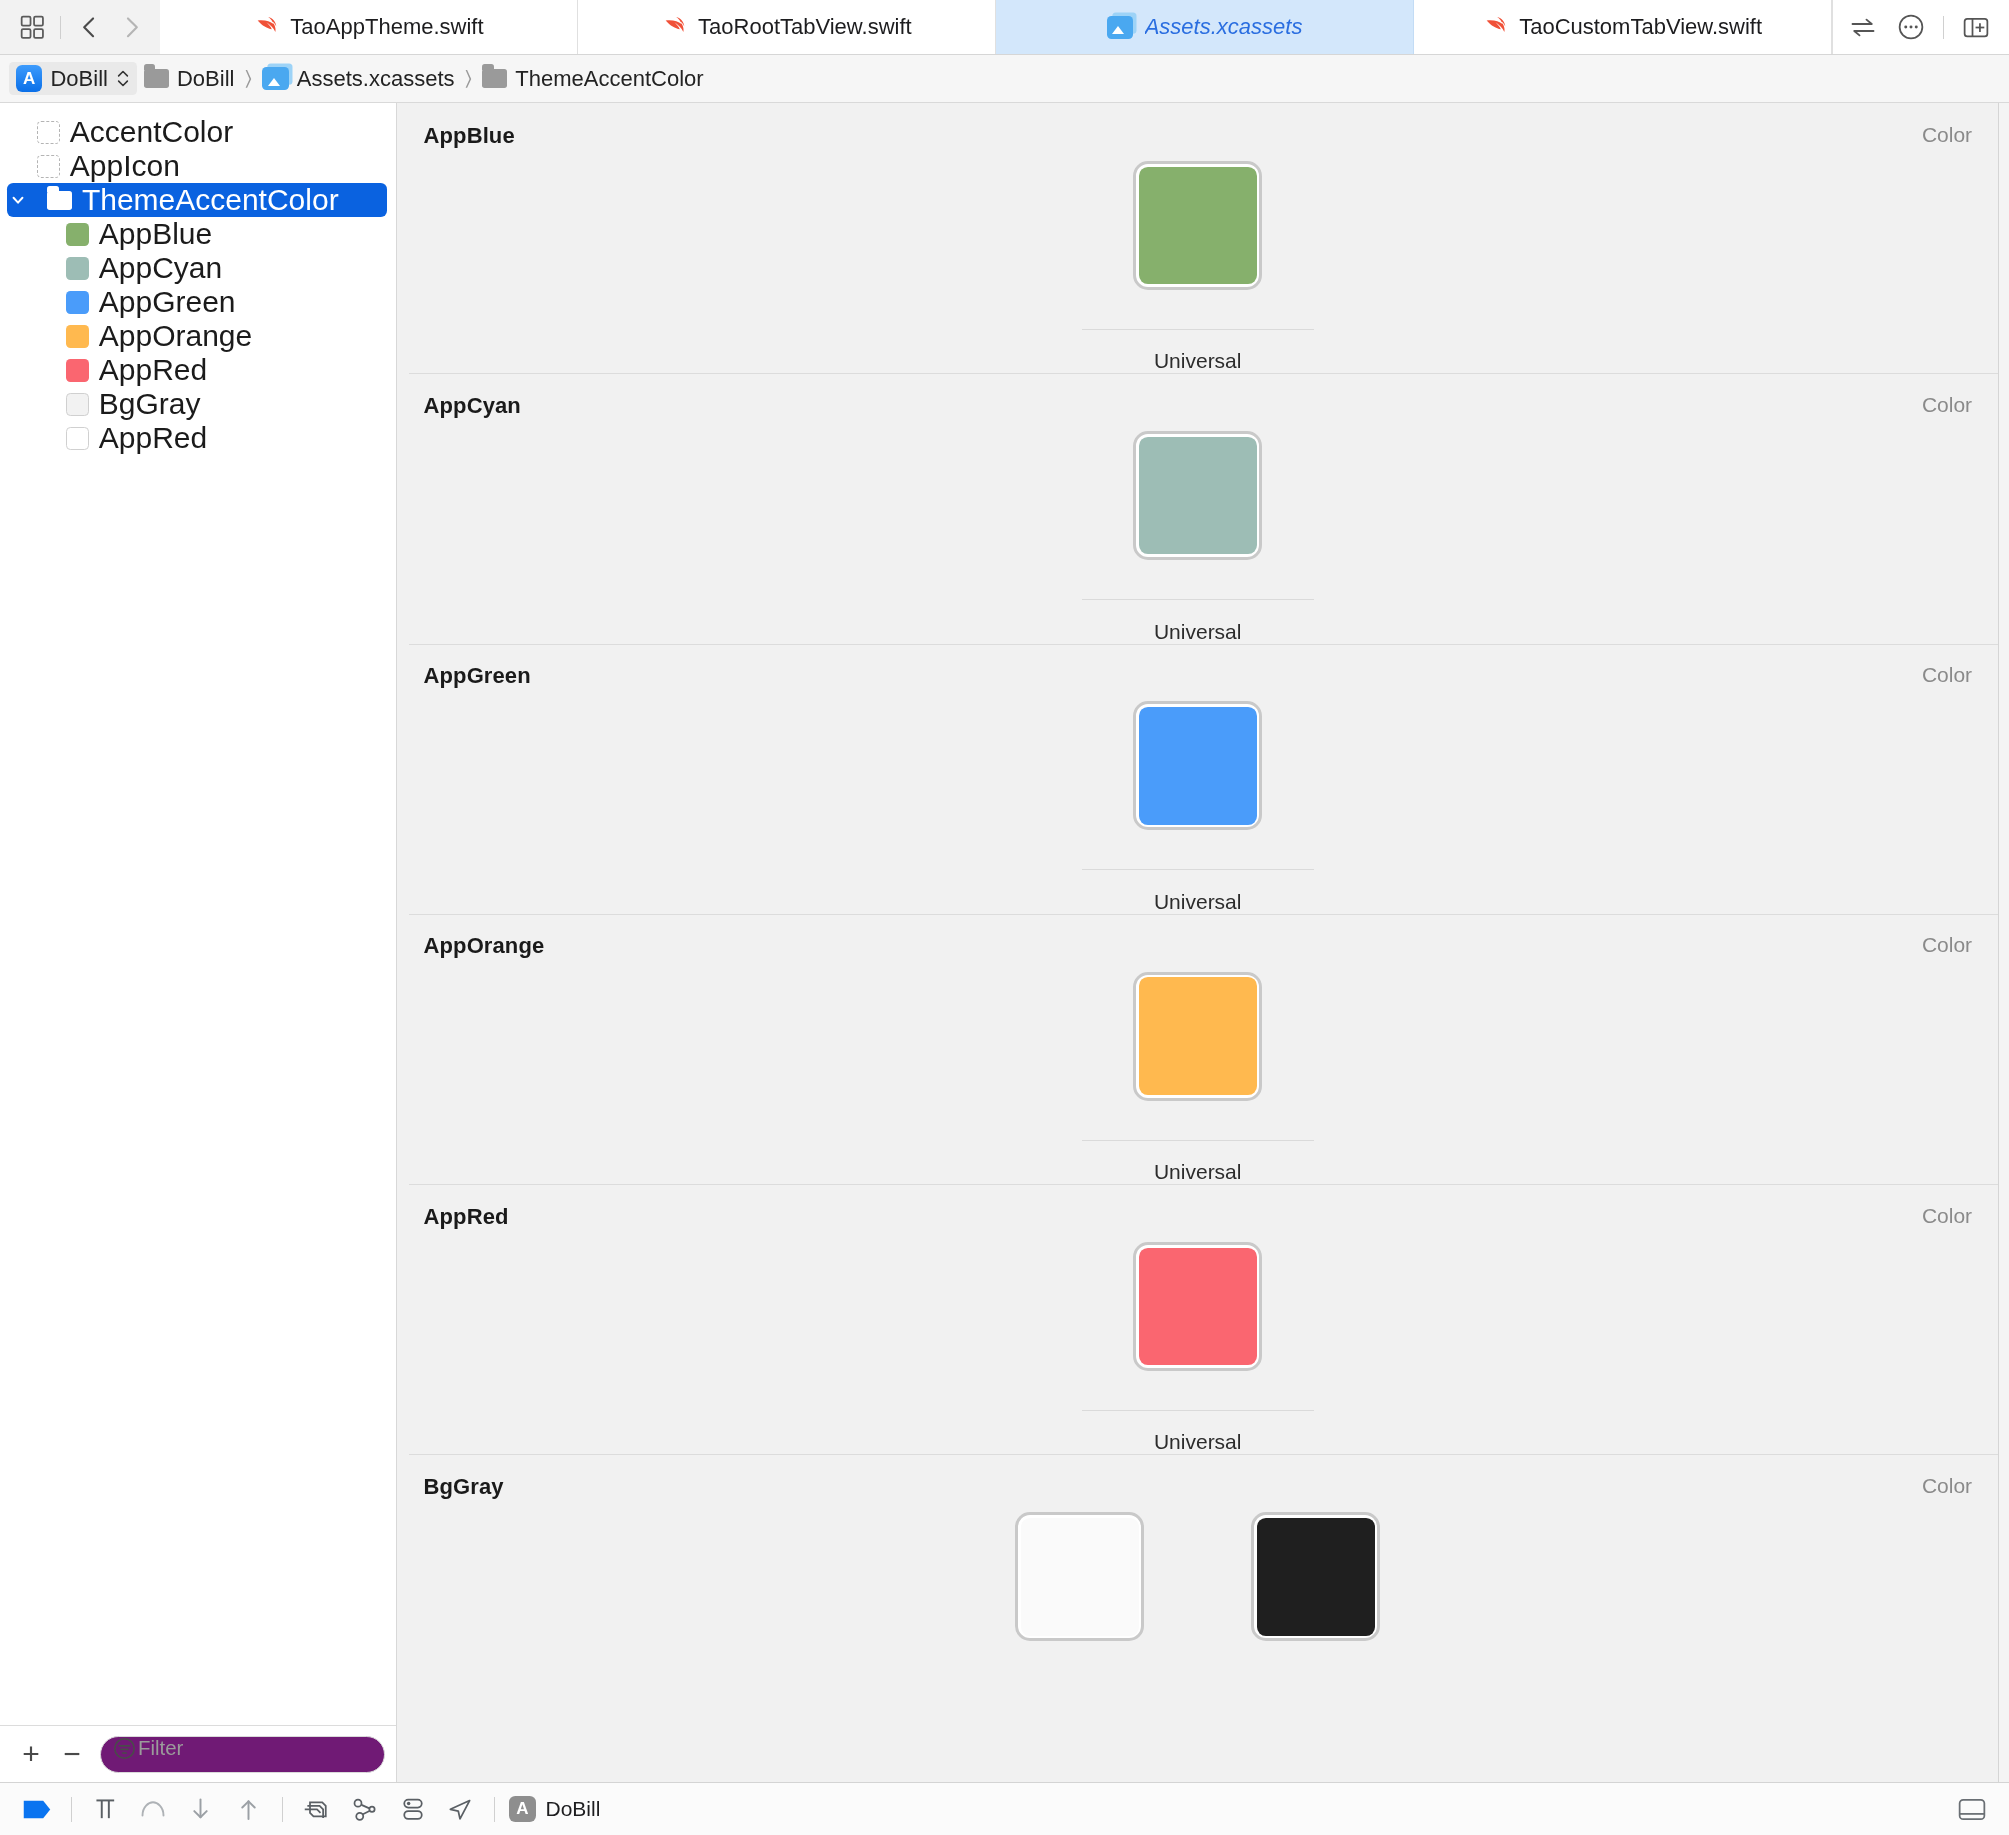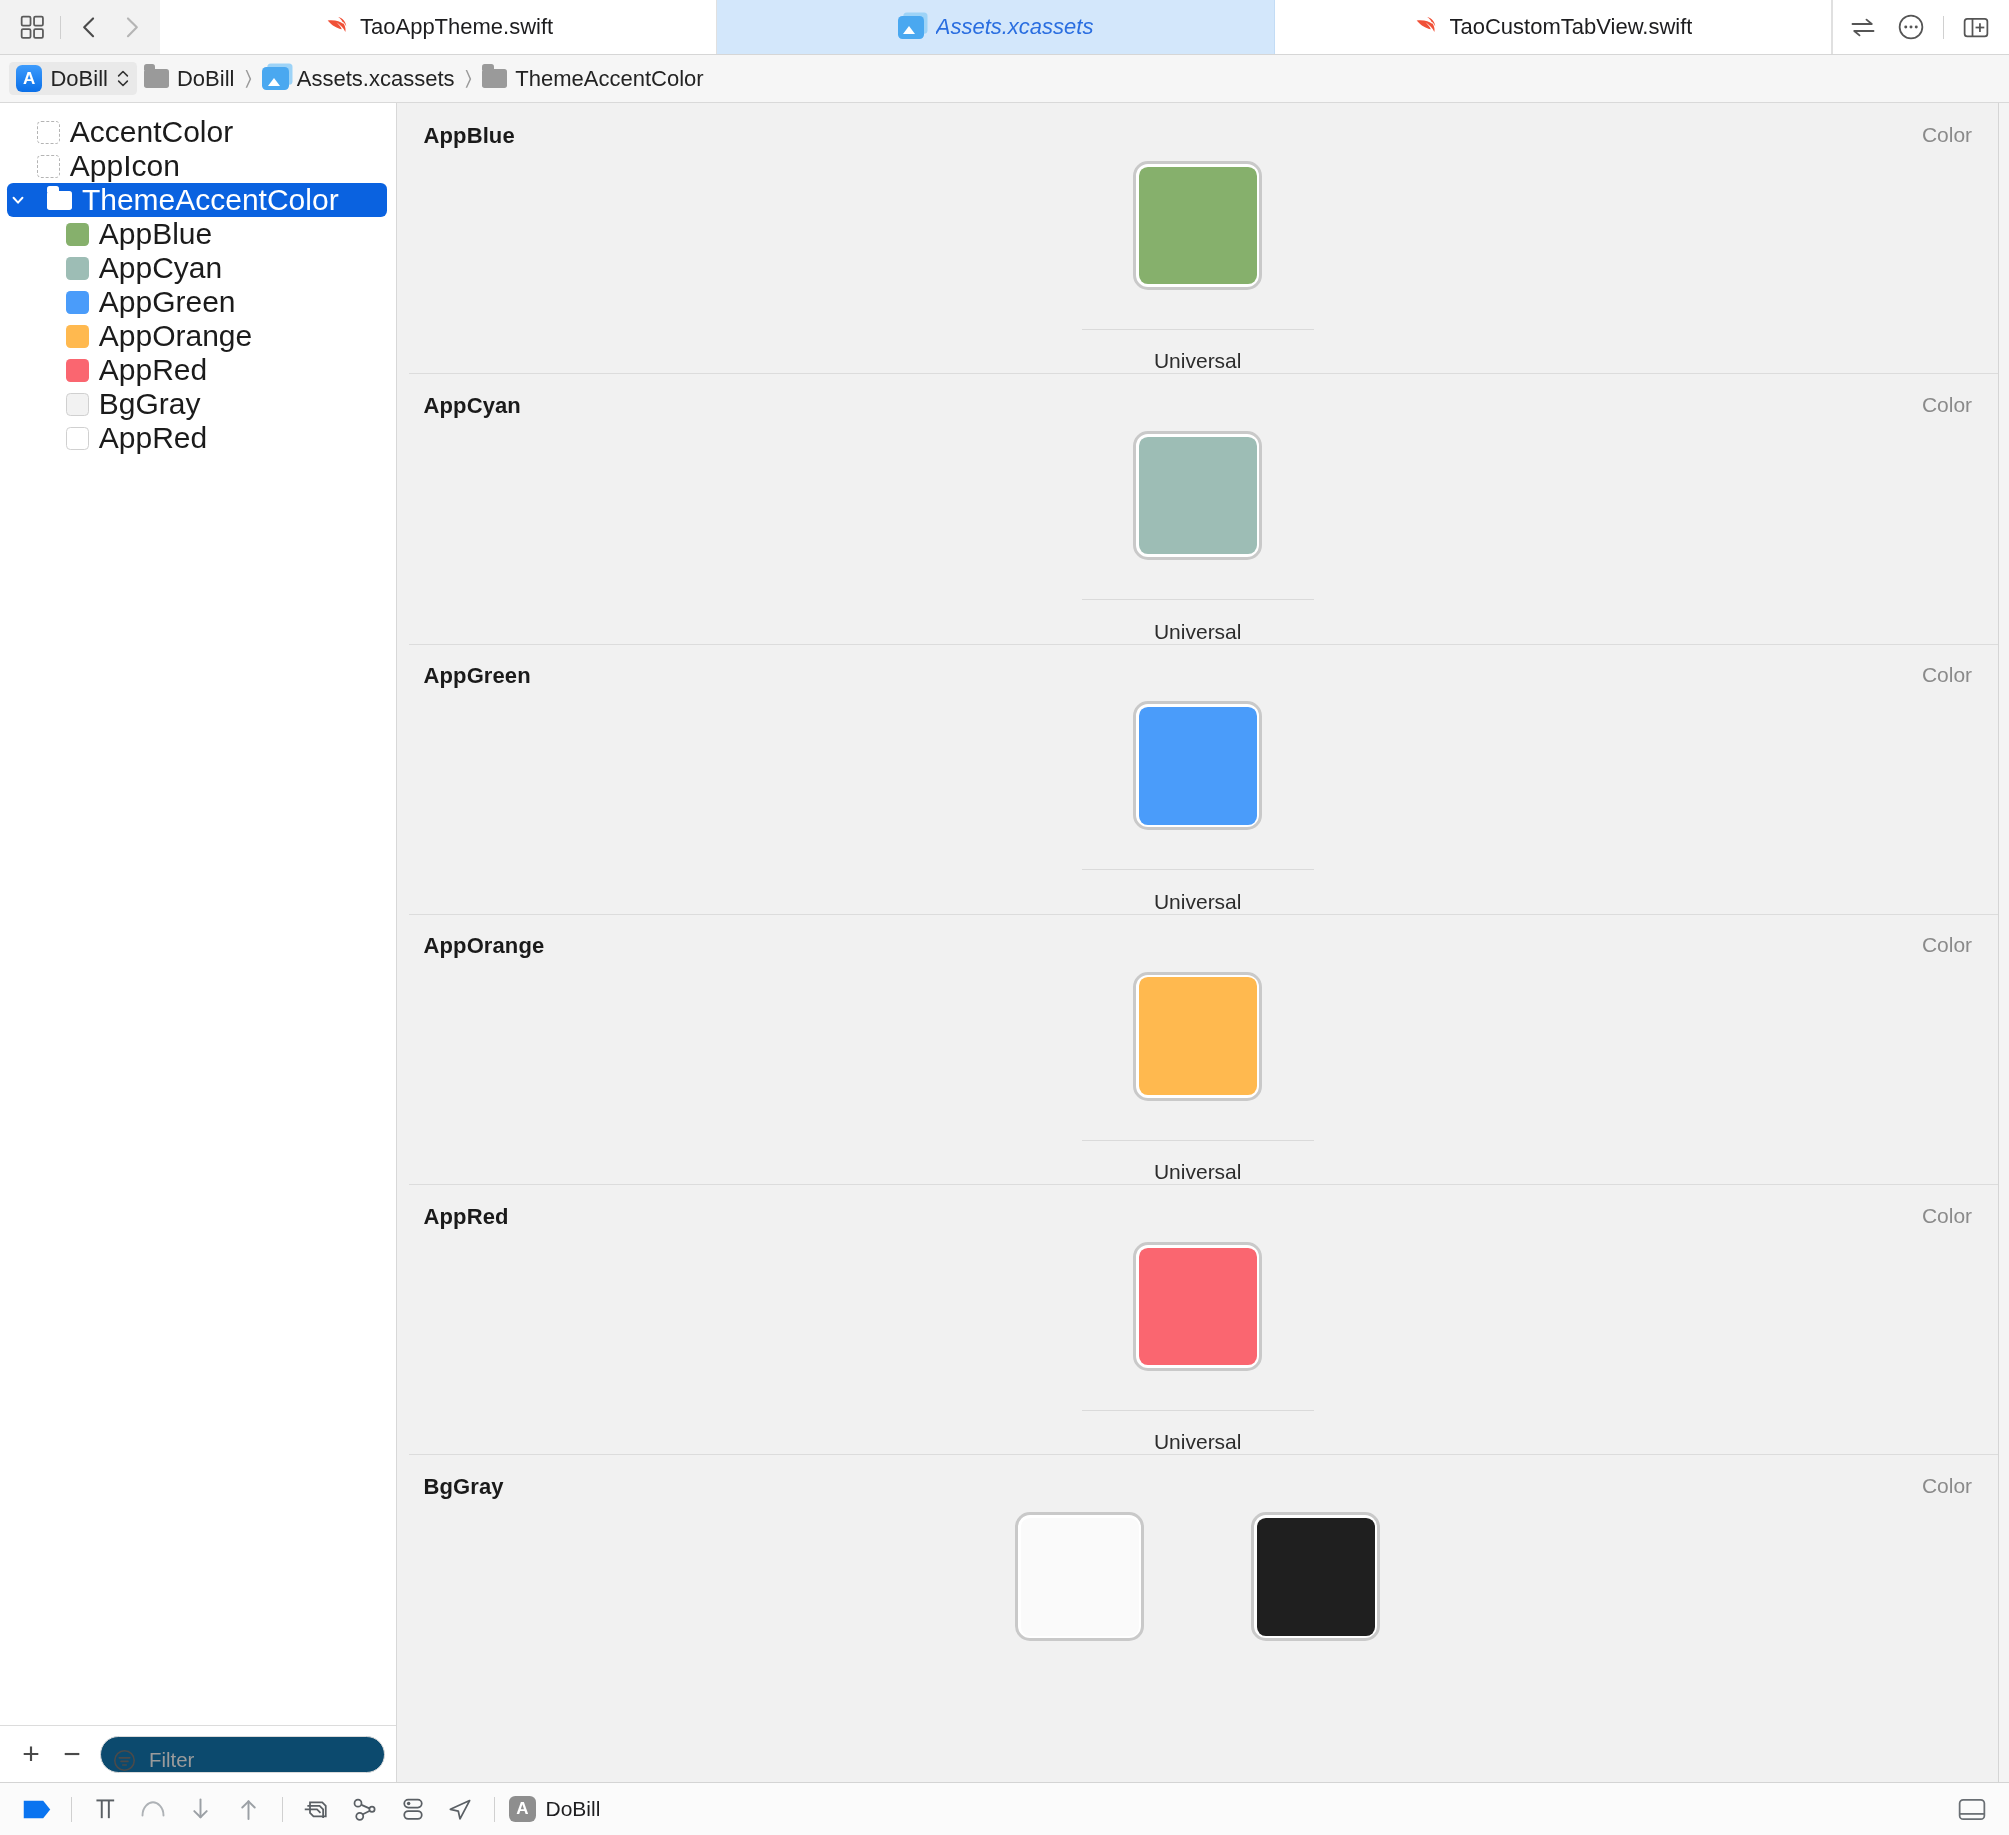--- a/index.html
+++ b/index.html
@@ -123,25 +123,25 @@
     gap: 0px; padding: 0 10.6px;
     background: #ffffff;
   }
   .sb-btn {
     width: 41px; height: 41px;
     display:flex; align-items:center; justify-content:center;
     color:#4a4a4a; font-size: 30px; line-height: 1;
   }
   .filter-field {
     flex: 1 1 auto; height: 37px; margin-left: 7px;
-    background: #0c4a6e;
+    background: #701a75;
     border: 0.9px solid #dadada;
     border-radius: 18.6px;
-    display: flex; align-items: flex-end;
-    gap: 13px; padding: 0 12.4px;
+    display: flex; align-items: flex-start;
+    gap: 2px; padding: 0 12.4px;
   }
   .filter-ph { font-size: 20.4px; color: #9b9b9b; }
 
   
   .editor {
     flex: 1 1 auto; min-width: 0;
     background: #f1f1f1;
     display: flex; flex-direction: column;
     overflow: hidden;
     position: relative;
@@ -263,20 +263,28 @@
     </div>
 
     <div class="tabs">
       <div class="tab">
         <span class="swiftic">
           <svg width="23" height="23" viewBox="0 0 26 26">
               <path d="M3 5c5 6 11 9 16 10-1-3-4-6-6-8 4 3 8 6 10 11 1-4-1-9-4-12 2 1 4 3 5 6 0-5-4-10-9-11 3 2 5 5 6 8C17 6 11 4 3 5z" fill="#f05138"></path>
             </svg>
         </span>
         <span class="tab-label">TaoAppTheme.swift</span>
+      </div>
+      <div class="tab">
+        <span class="swiftic">
+          <svg width="23" height="23" viewBox="0 0 26 26">
+              <path d="M3 5c5 6 11 9 16 10-1-3-4-6-6-8 4 3 8 6 10 11 1-4-1-9-4-12 2 1 4 3 5 6 0-5-4-10-9-11 3 2 5 5 6 8C17 6 11 4 3 5z" fill="#f05138"></path>
+            </svg>
+        </span>
+        <span class="tab-label">TaoRootTabView.swift</span>
       </div>
       <div class="tab active">
         <span class="assets-ic"></span>
         <span class="tab-label">Assets.xcassets</span>
       </div>
       <div class="tab">
         <span class="swiftic">
           <svg width="23" height="23" viewBox="0 0 26 26">
               <path d="M3 5c5 6 11 9 16 10-1-3-4-6-6-8 4 3 8 6 10 11 1-4-1-9-4-12 2 1 4 3 5 6 0-5-4-10-9-11 3 2 5 5 6 8C17 6 11 4 3 5z" fill="#f05138"></path>
             </svg>

